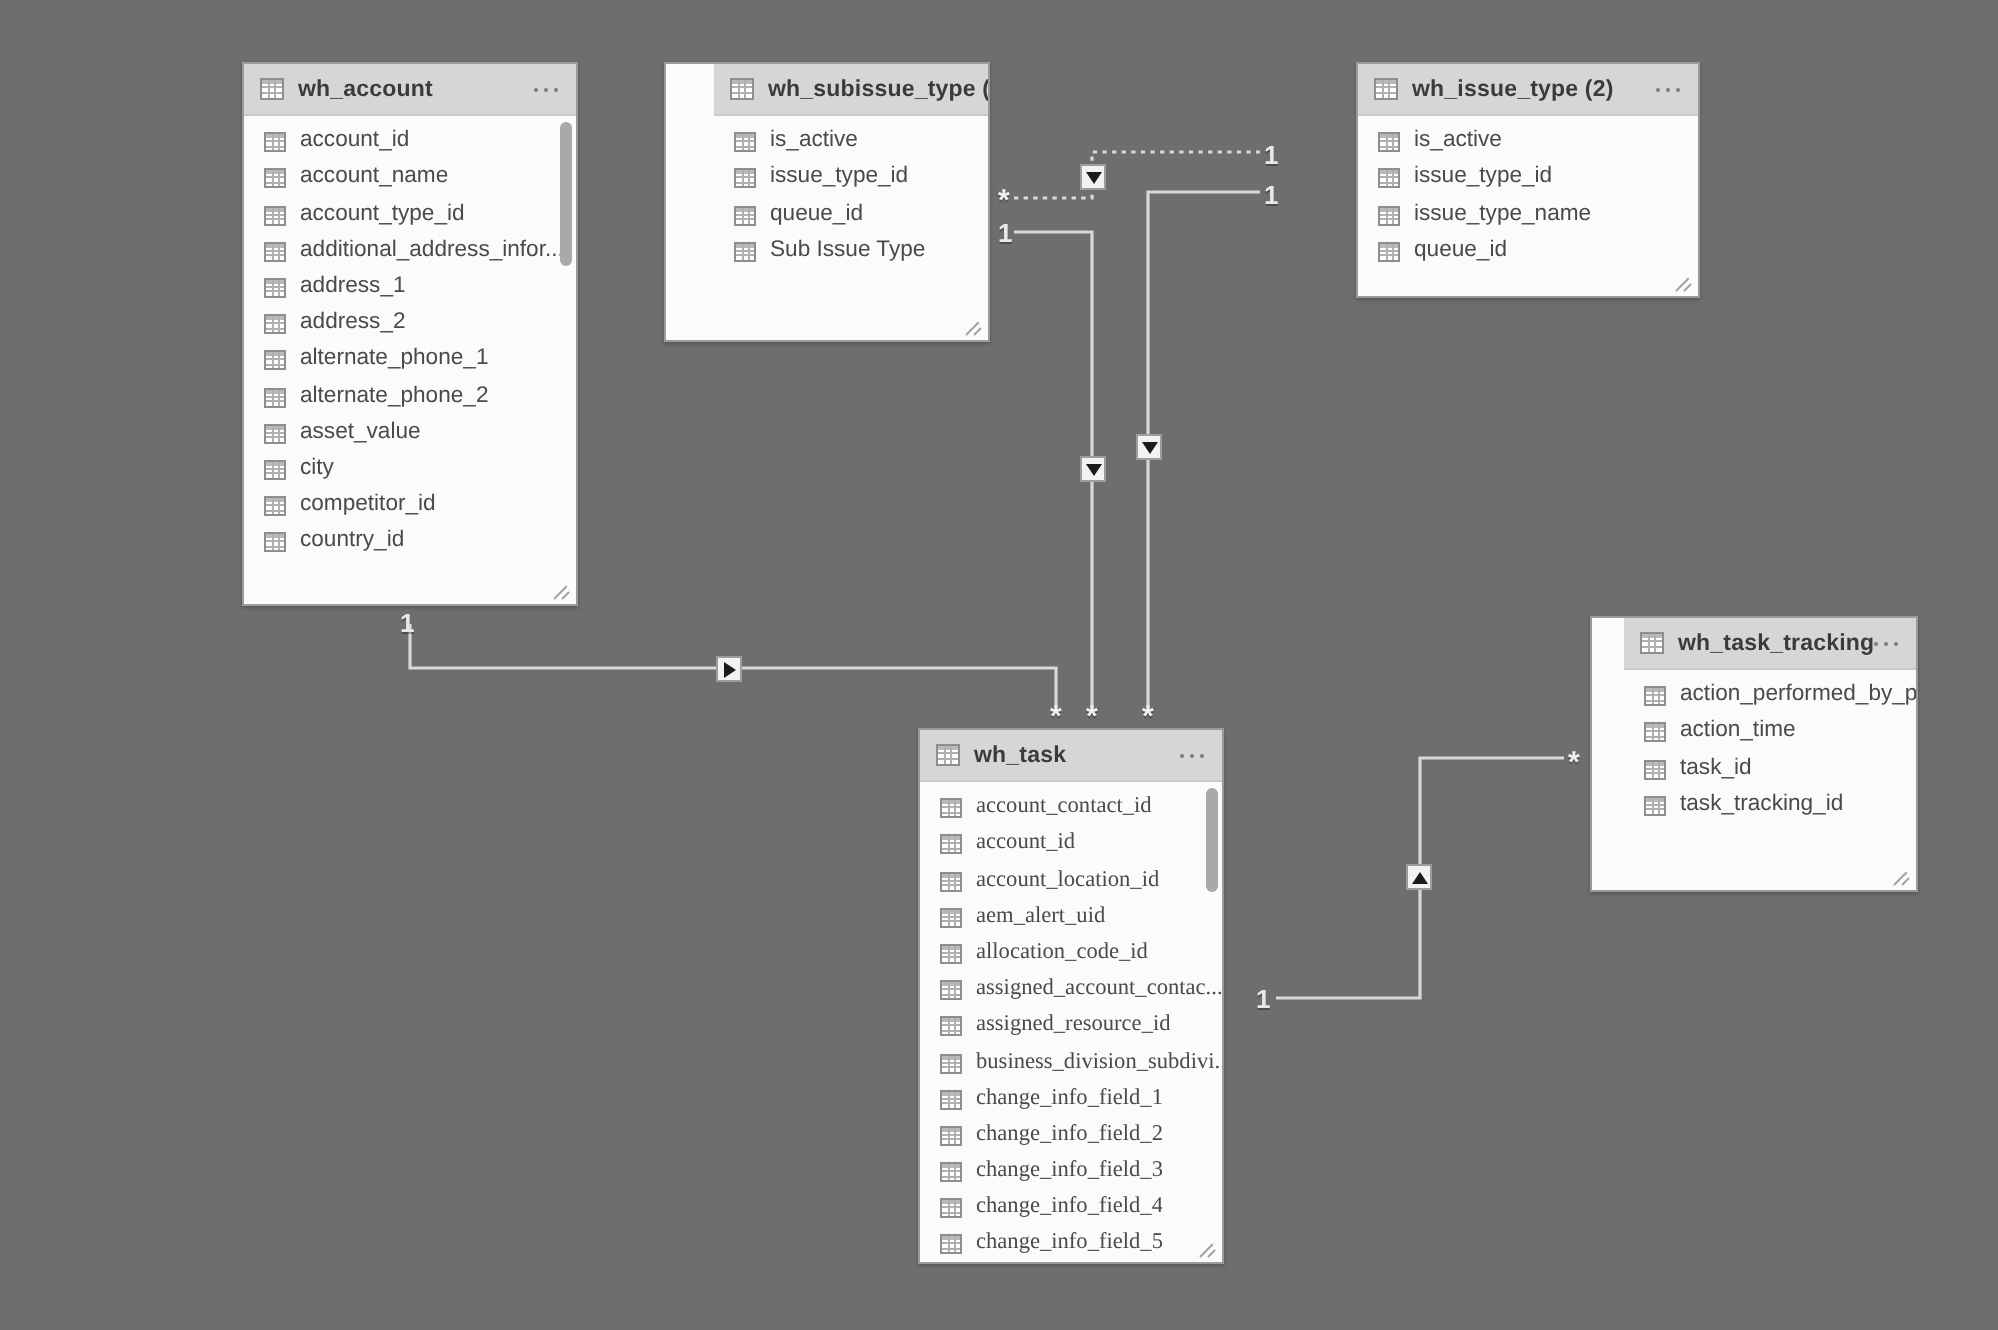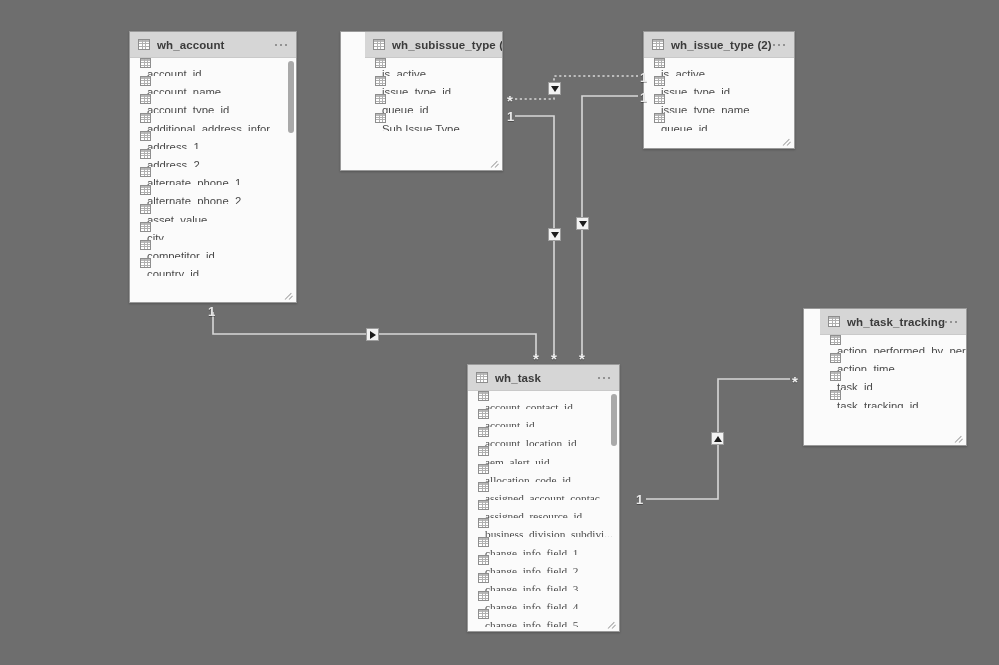--- a/index.html
+++ b/index.html
@@ -14,21 +14,20 @@
     overflow: hidden;
     font-family: "Liberation Sans", sans-serif;
     -webkit-font-smoothing: antialiased;
   }
 
   
   #canvas {
     position: absolute;
     inset: 0;
     background: #6e6e6e;
-    margin-left: 8px;
   }
 
   
   .tbl {
     position: absolute;
     background: #fbfbfb;
     border: 1px solid #9a9a9a;
     box-shadow: 0 1px 2px rgba(0,0,0,.22);
     box-sizing: border-box;
     overflow: hidden;
@@ -95,24 +94,23 @@
 
   
   .tbl-body {
     position: relative;
     background: #fbfbfb;
     overflow: hidden;
   }
   .field {
     height: 18.2px;
     display: flex;
-    align-items: flex-start;
+    align-items: flex-end;
     padding-left: 10px;
     box-sizing: border-box;
-    flex-direction: column;
   }
   .field-label {
     font-size: 11.3px;
     color: #4a4a4a;
     margin-left: 7px;
     white-space: nowrap;
     overflow: hidden;
   }
 
   
@@ -419,21 +417,21 @@
               <span class="g-v1"></span>
               <span class="g-v2"></span>
               <span class="g-h1"></span>
               <span class="g-h2"></span>
             </span>
             <span class="field-label">Sub Issue Type</span>
           </div>
         </div>
         <div class="grip"></div>
       </div>
-      <div class="tbl" style="left: 635px; top: 31px; width: 152px; height: 118px;">
+      <div class="tbl" style="left: 678px; top: 31px; width: 172px; height: 118px;">
         <div class="tbl-header">
           <span class="gicon">
             <span class="g-outer"></span>
             <span class="g-top"></span>
             <span class="g-v1"></span>
             <span class="g-v2"></span>
             <span class="g-h1"></span>
             <span class="g-h2"></span>
           </span>
           <span class="tbl-title">wh_issue_type (2)</span>

